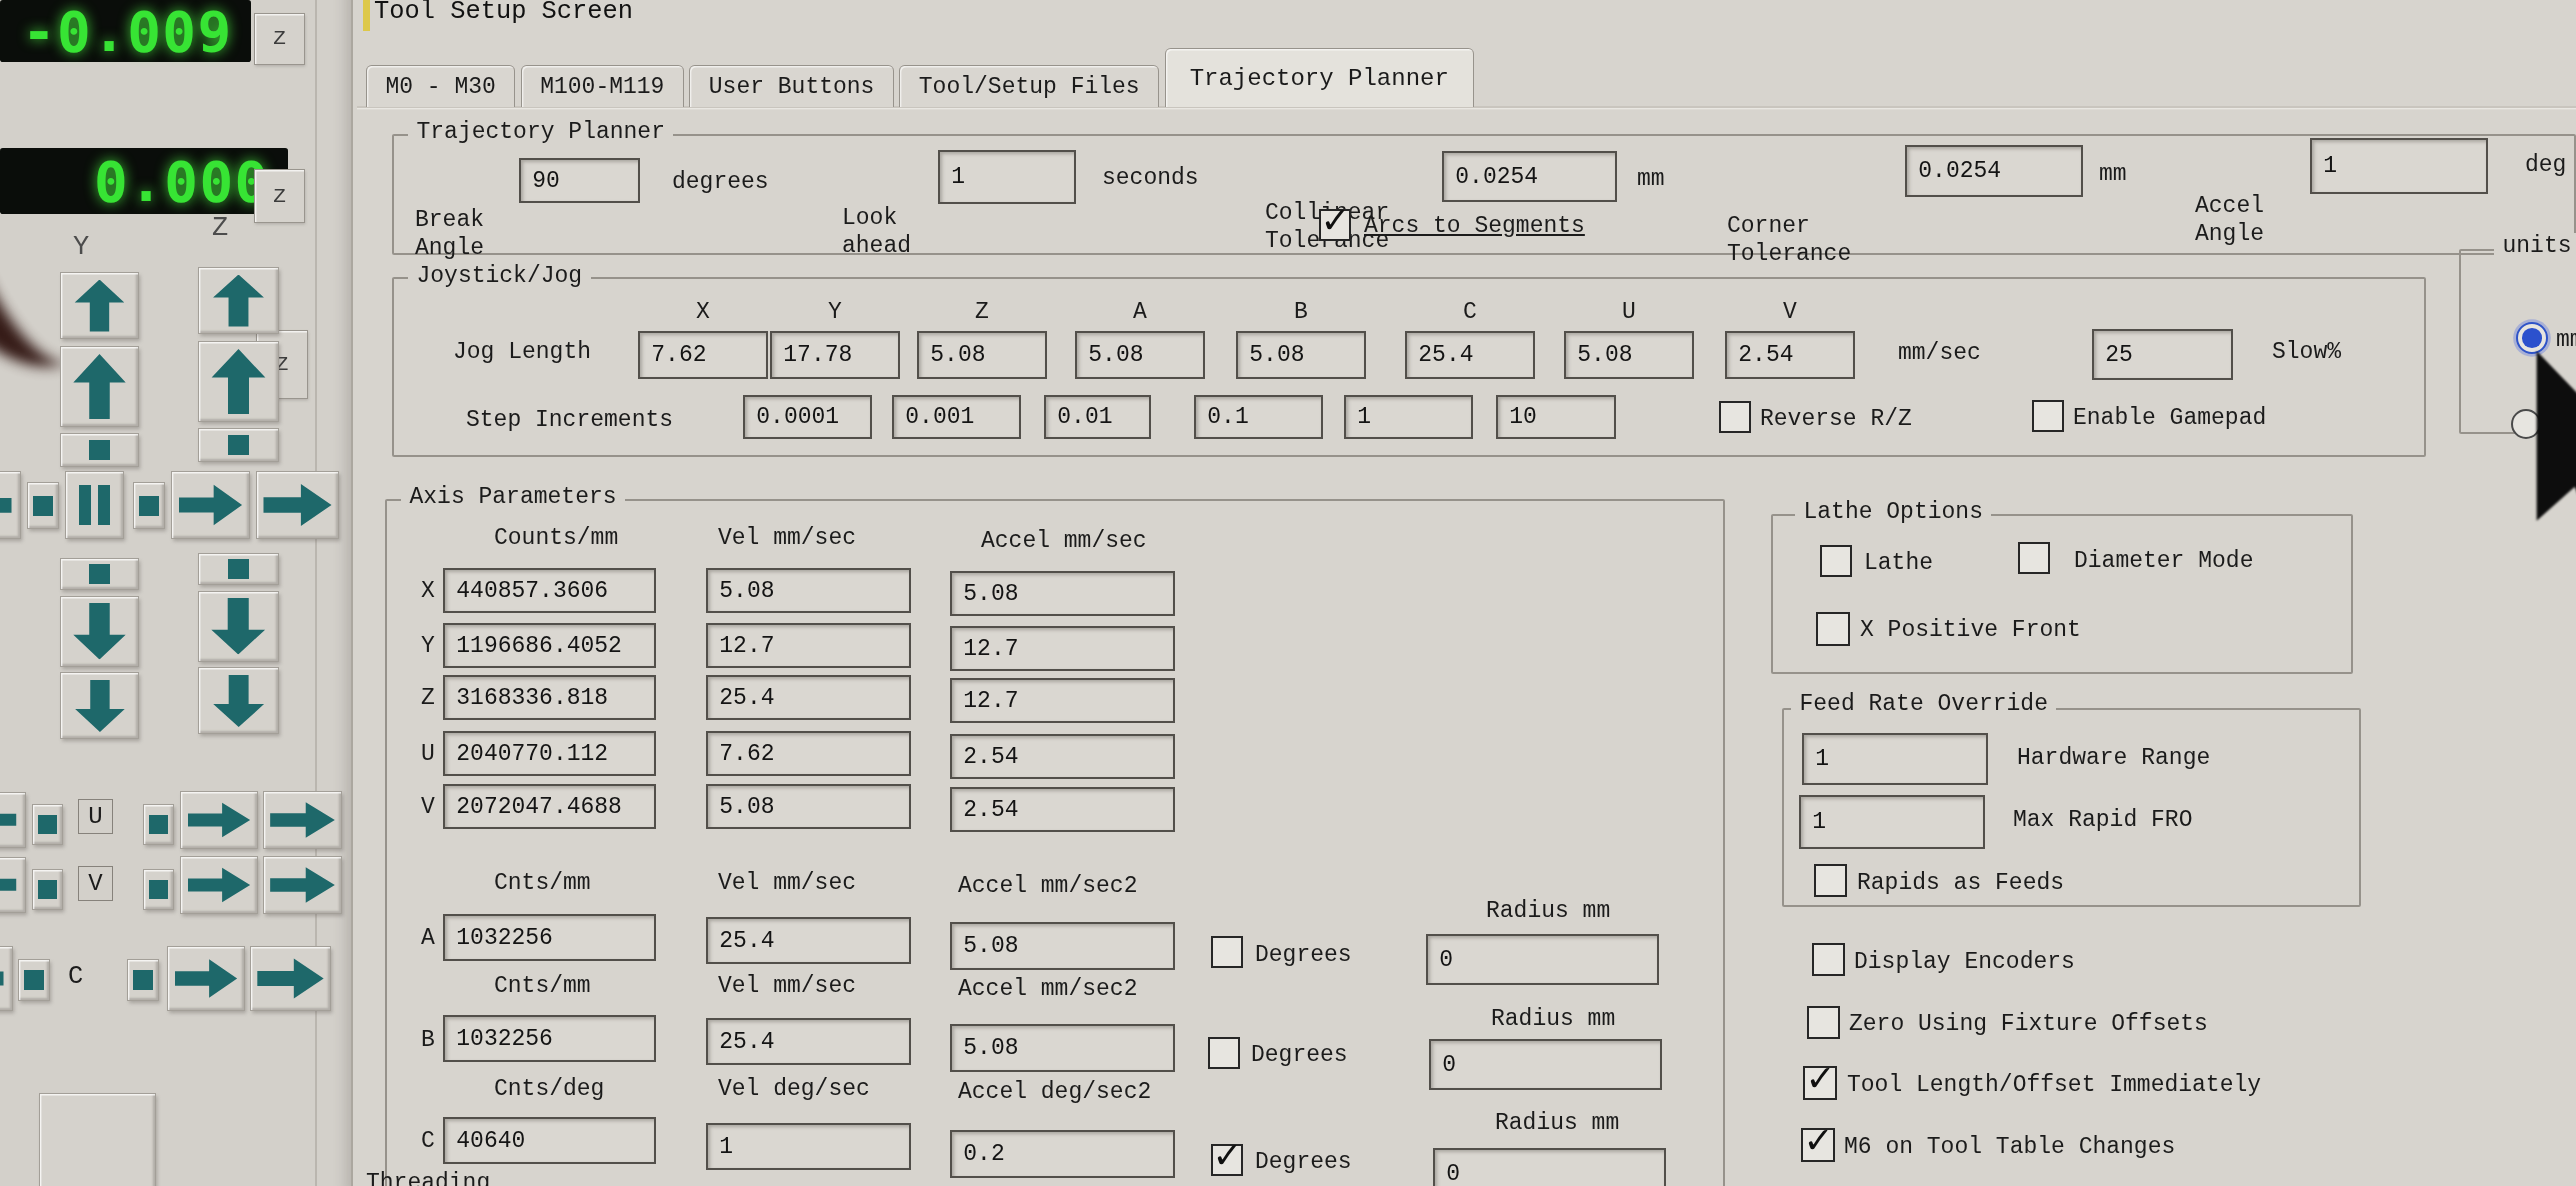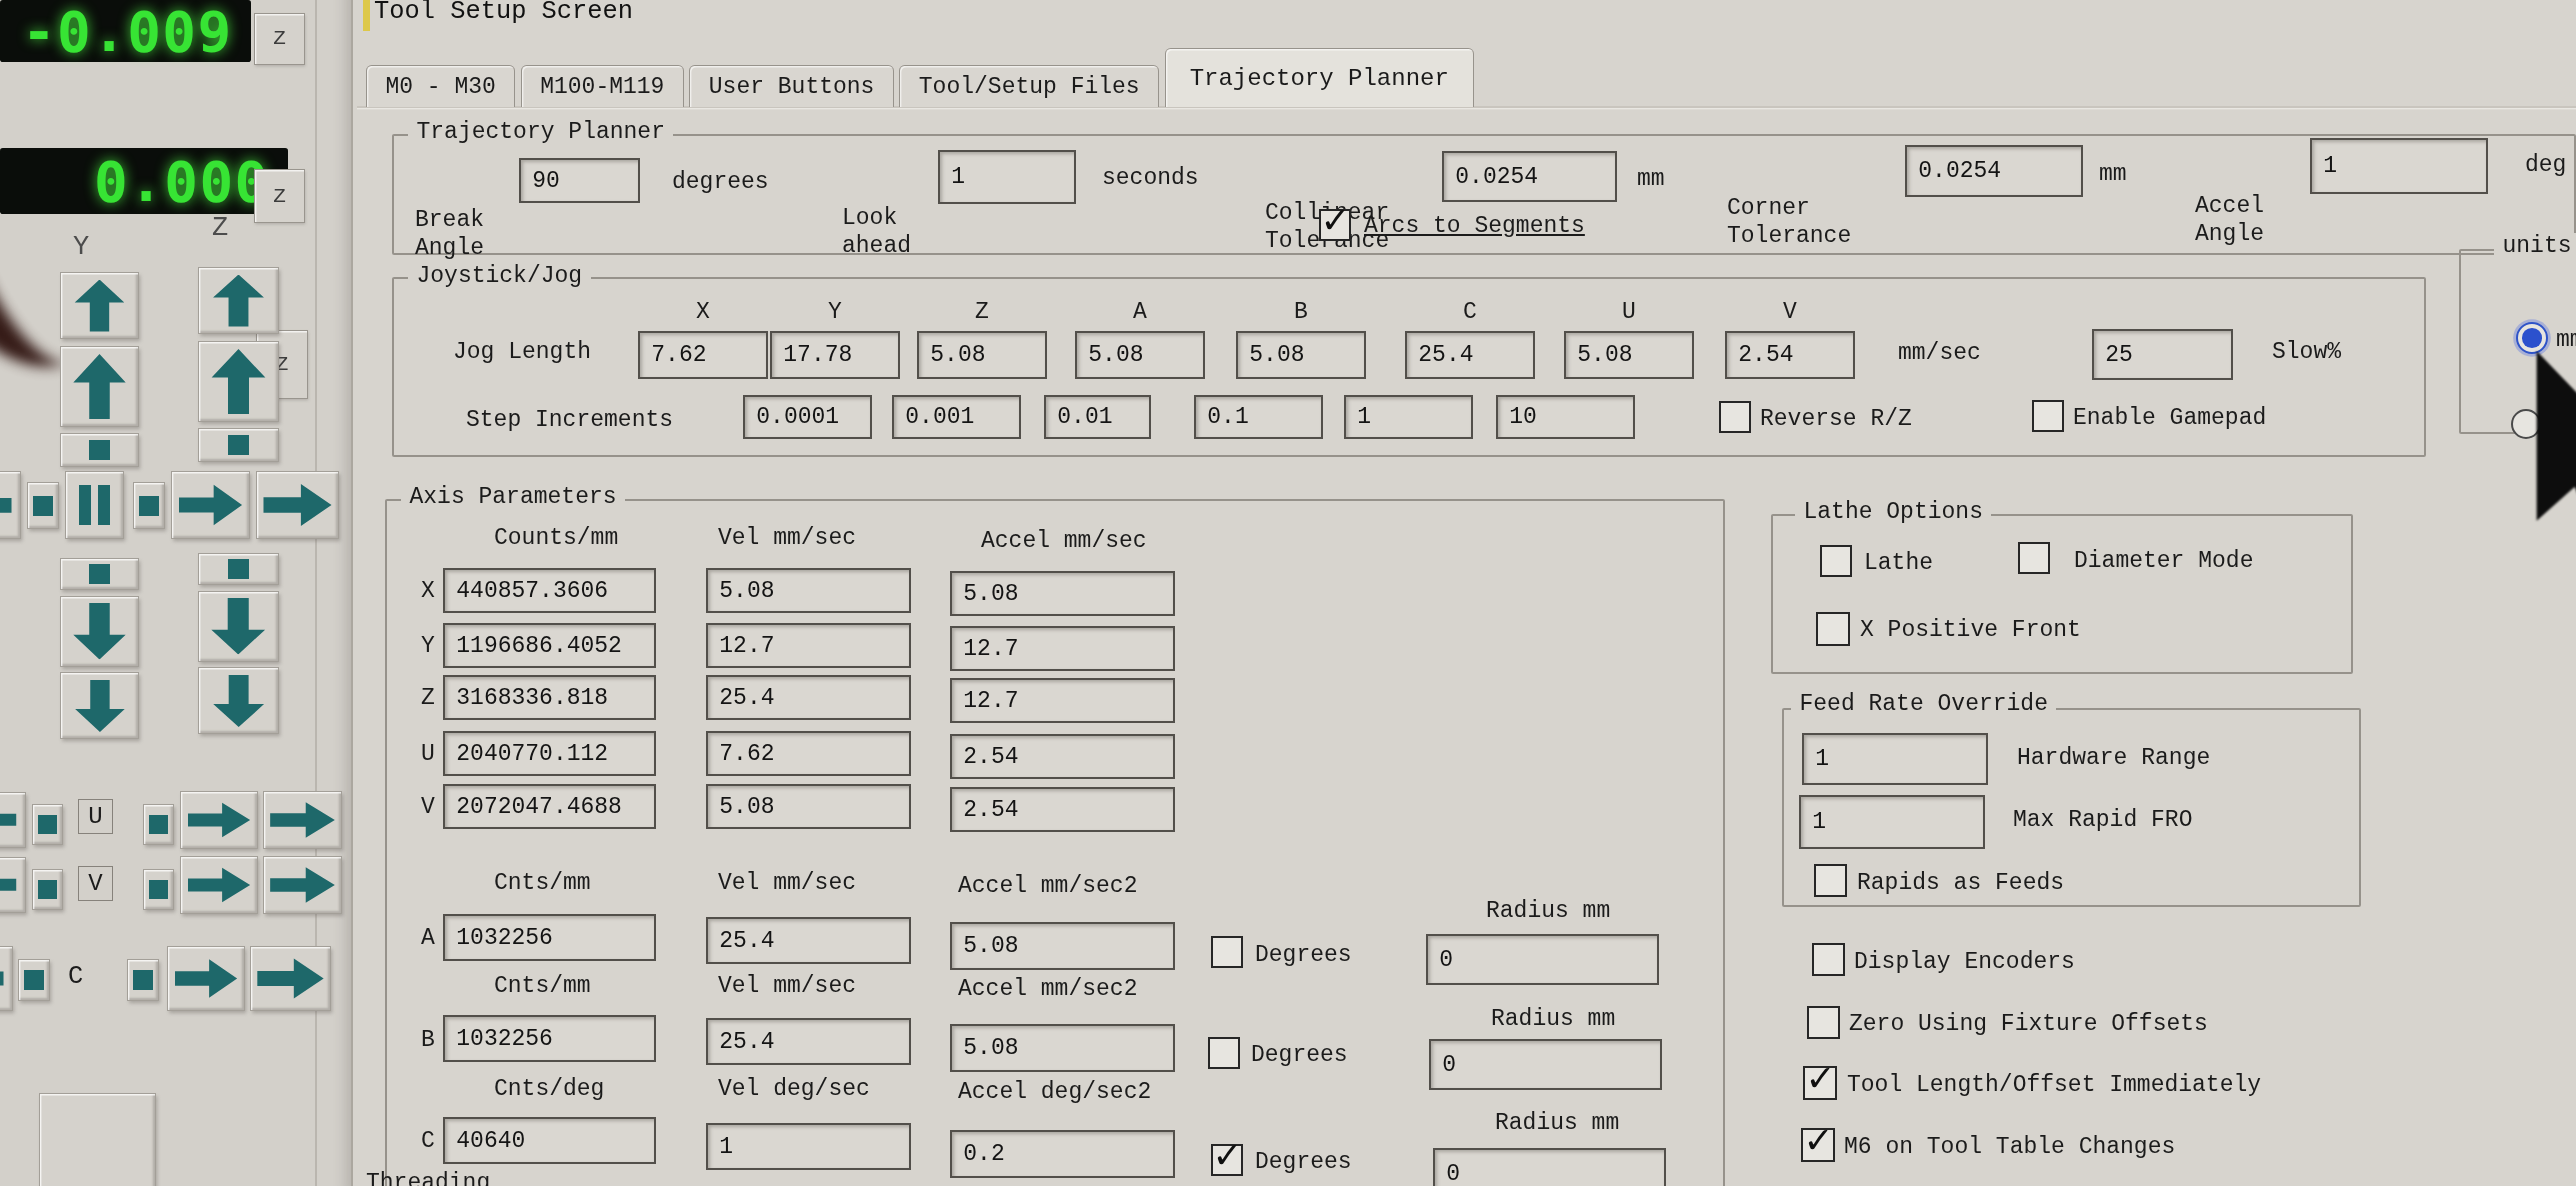--- a/index.html
+++ b/index.html
@@ -205,21 +205,21 @@
   <div class="abs lbl" style="left:842px;top:148px;">
     <div>Look</div><div>ahead</div></div>
   <div class="abs inp" style="left:938px;top:150px;width:138px;height:54px;">1</div>
   <div class="abs lbl" style="left:1102px;top:164px;">seconds</div>
 
   <div class="abs lbl" style="left:1265px;top:143px;">
     <div>Collinear</div><div>Tolerance</div></div>
   <div class="abs inp" style="left:1442px;top:151px;width:175px;height:51px;">0.0254</div>
   <div class="abs lbl" style="left:1637px;top:165px;">mm</div>
 
-  <div class="abs lbl" style="left:1727px;top:138px;">
+  <div class="abs lbl" style="left:1727px;top:156px;">
     <div>Corner</div><div>Tolerance</div></div>
   <div class="abs inp" style="left:1905px;top:145px;width:178px;height:52px;">0.0254</div>
   <div class="abs lbl" style="left:2099px;top:160px;">mm</div>
 
   <div class="abs lbl" style="left:2195px;top:136px;">
     <div>Accel</div><div>Angle</div></div>
   <div class="abs inp" style="left:2310px;top:138px;width:178px;height:56px;">1</div>
   <div class="abs lbl" style="left:2525px;top:151px;">deg</div>
 
   <div class="abs cb on" style="left:1319px;top:209px;"></div>
@@ -266,21 +266,21 @@
   <div class="abs lbl" style="left:1898px;top:339px;">mm/sec</div>
   <div class="abs inp" style="left:2092px;top:329px;width:141px;height:51px;">25</div>
   <div class="abs lbl" style="left:2272px;top:338px;">Slow%</div>
 
   <div class="abs lbl" style="left:466px;top:406px;">Step Increments</div>
   <div class="abs inp" style="left:743px;top:395px;width:129px;height:44px;">0.0001</div>
   <div class="abs inp" style="left:892px;top:395px;width:129px;height:44px;">0.001</div>
   <div class="abs inp" style="left:1044px;top:395px;width:107px;height:44px;">0.01</div>
   <div class="abs inp" style="left:1194px;top:395px;width:129px;height:44px;">0.1</div>
   <div class="abs inp" style="left:1344px;top:395px;width:129px;height:44px;">1</div>
-  <div class="abs inp" style="left:1496px;top:395px;width:139px;height:44px;">10</div>
+  <div class="abs inp" style="left:1496px;top:395px;width:120px;height:44px;">10</div>
 
   <div class="abs cb" style="left:1719px;top:401px;width:32px;height:32px;"></div>
   <div class="abs lbl" style="left:1760px;top:405px;">Reverse R/Z</div>
   <div class="abs cb" style="left:2032px;top:400px;width:32px;height:32px;"></div>
   <div class="abs lbl" style="left:2073px;top:404px;">Enable Gamepad</div>
 
   <div class="abs gb" style="left:2459px;top:249px;width:155px;height:185px;"></div>
   <div class="abs gl" style="left:2494px;top:233px;">units</div>
   <div class="abs radio on" style="left:2516px;top:322px;width:32px;height:32px;"></div>
   <div class="abs lbl" style="left:2556px;top:326px;">mm</div>

